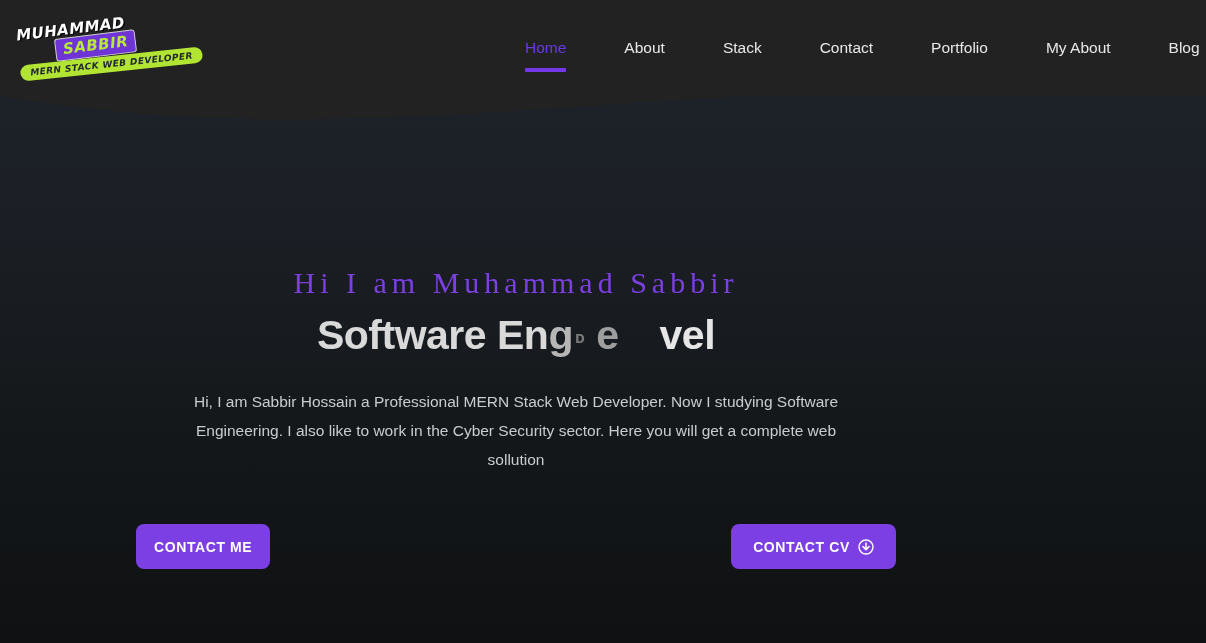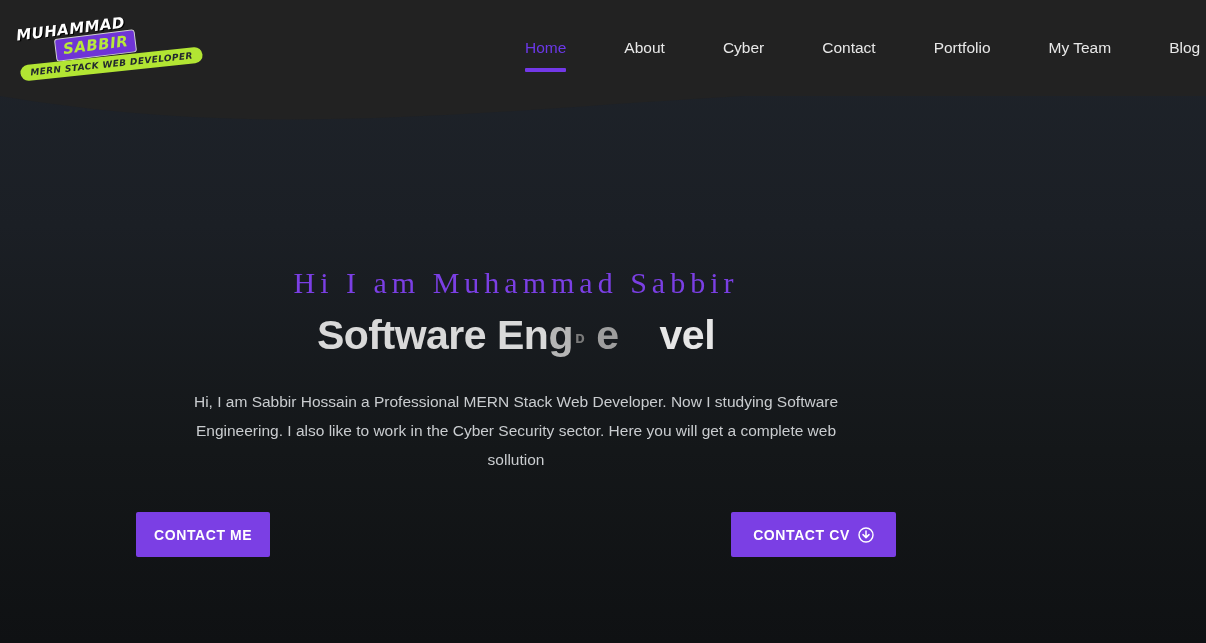--- a/index.html
+++ b/index.html
@@ -163,33 +163,34 @@
     margin-top:38px;
     width:760px;
     display:flex;
     justify-content:space-between;
     align-items:center;
   }
   .btn {
     background:#7b3fe4;
     color:#ffffff;
     border:none;
-    border-radius:2px;
+    border-radius:8px;
     font-family:"Liberation Sans", sans-serif;
     font-size:14px;
     font-weight:bold;
     letter-spacing:0.6px;
     padding:0 18px;
     height:45px;
     display:flex;
     align-items:center;
     justify-content:center;
     gap:8px;
     cursor:pointer;
     white-space:nowrap;
+    margin-top:12px;
   }
   #btn-contact { min-width:132px; }
   #btn-download { min-width:165px; }
   .dl-icon { display:inline-flex; align-items:center; }
 </style>
 </head>
 <body>
 
 <div id="page">
 
@@ -207,30 +208,30 @@
     </div>
 
     <nav id="nav">
       <div class="nav-item active">
         <span>Home</span>
       </div>
       <div class="nav-item">
         <span>About</span>
       </div>
       <div class="nav-item">
-        <span>Cyber</span>
+        <span>Stack</span>
       </div>
       <div class="nav-item">
         <span>Contact</span>
       </div>
       <div class="nav-item">
         <span>Portfolio</span>
       </div>
       <div class="nav-item">
-        <span>My Team</span>
+        <span>My About</span>
       </div>
       <div class="nav-item">
         <span>Blog</span>
       </div>
     </nav>
 
   </div>
 
   <div id="hero">
 

